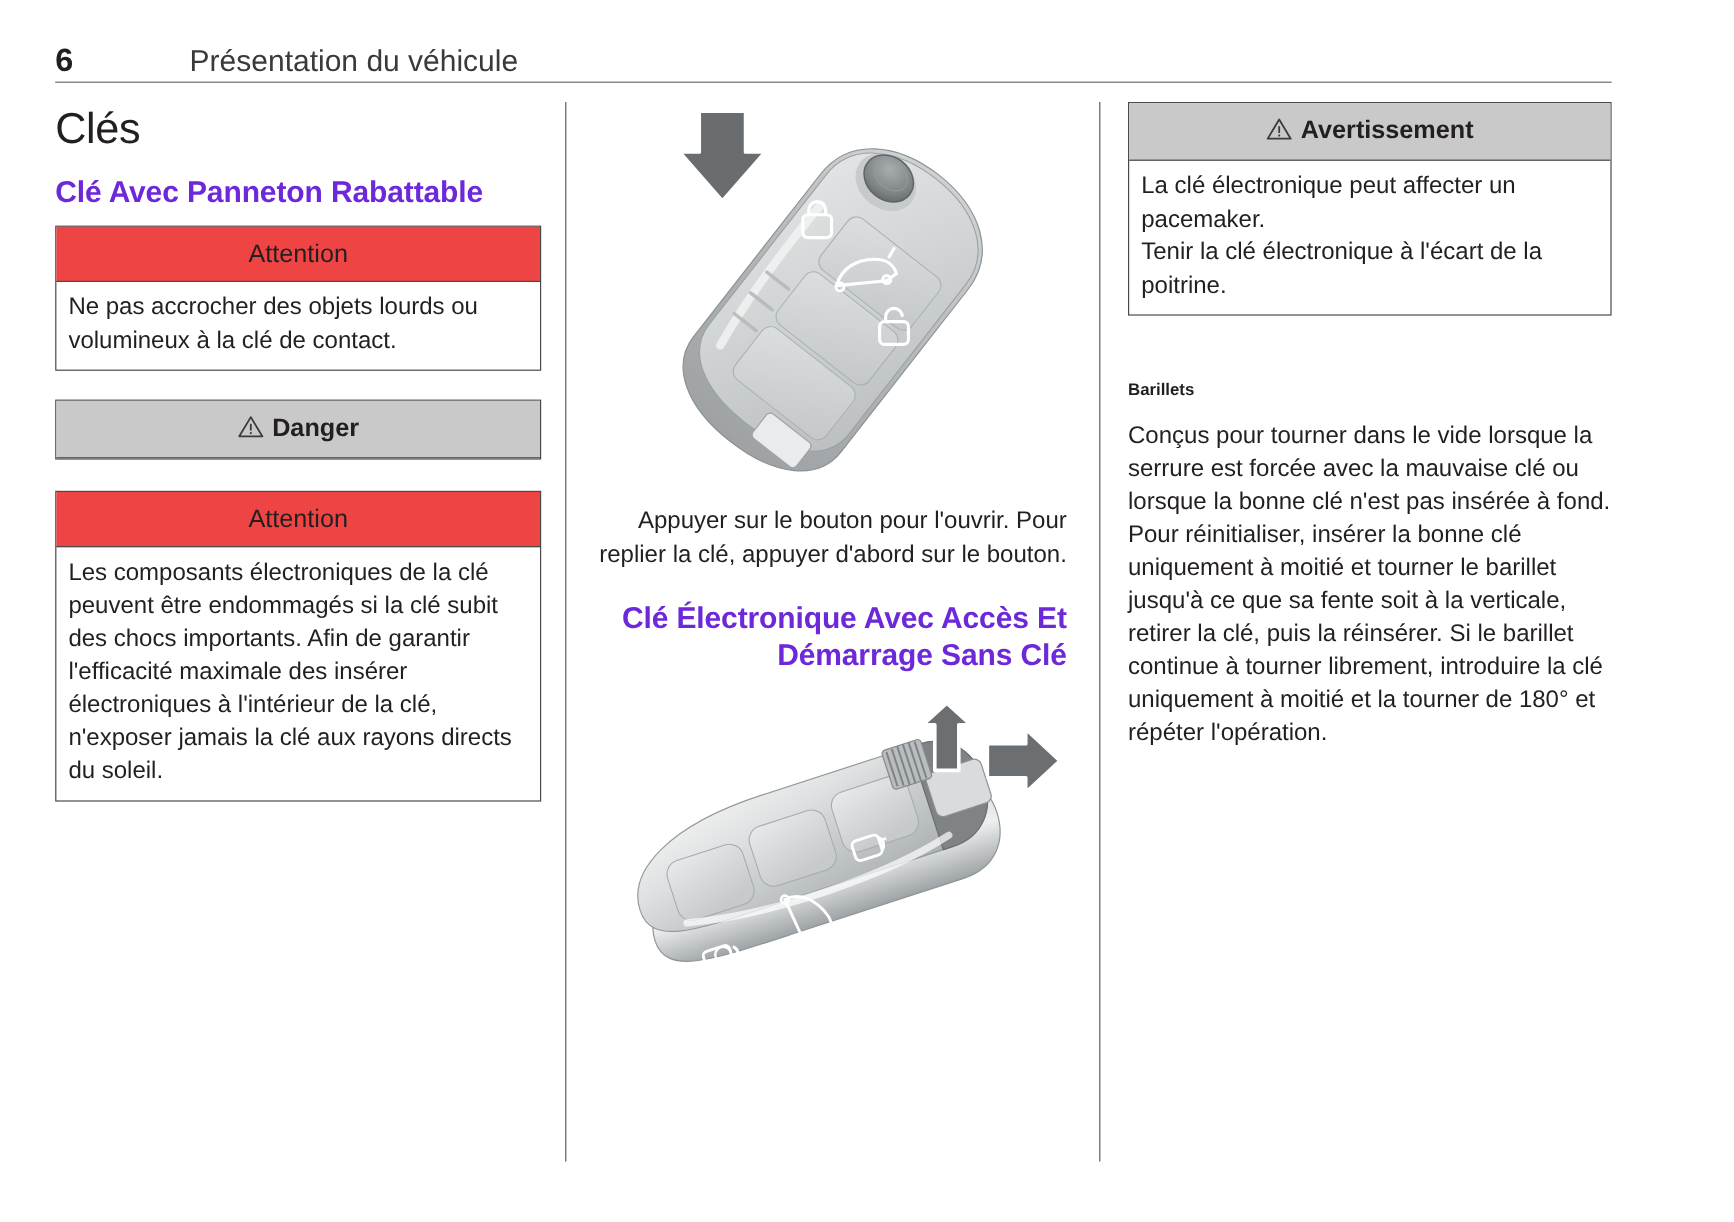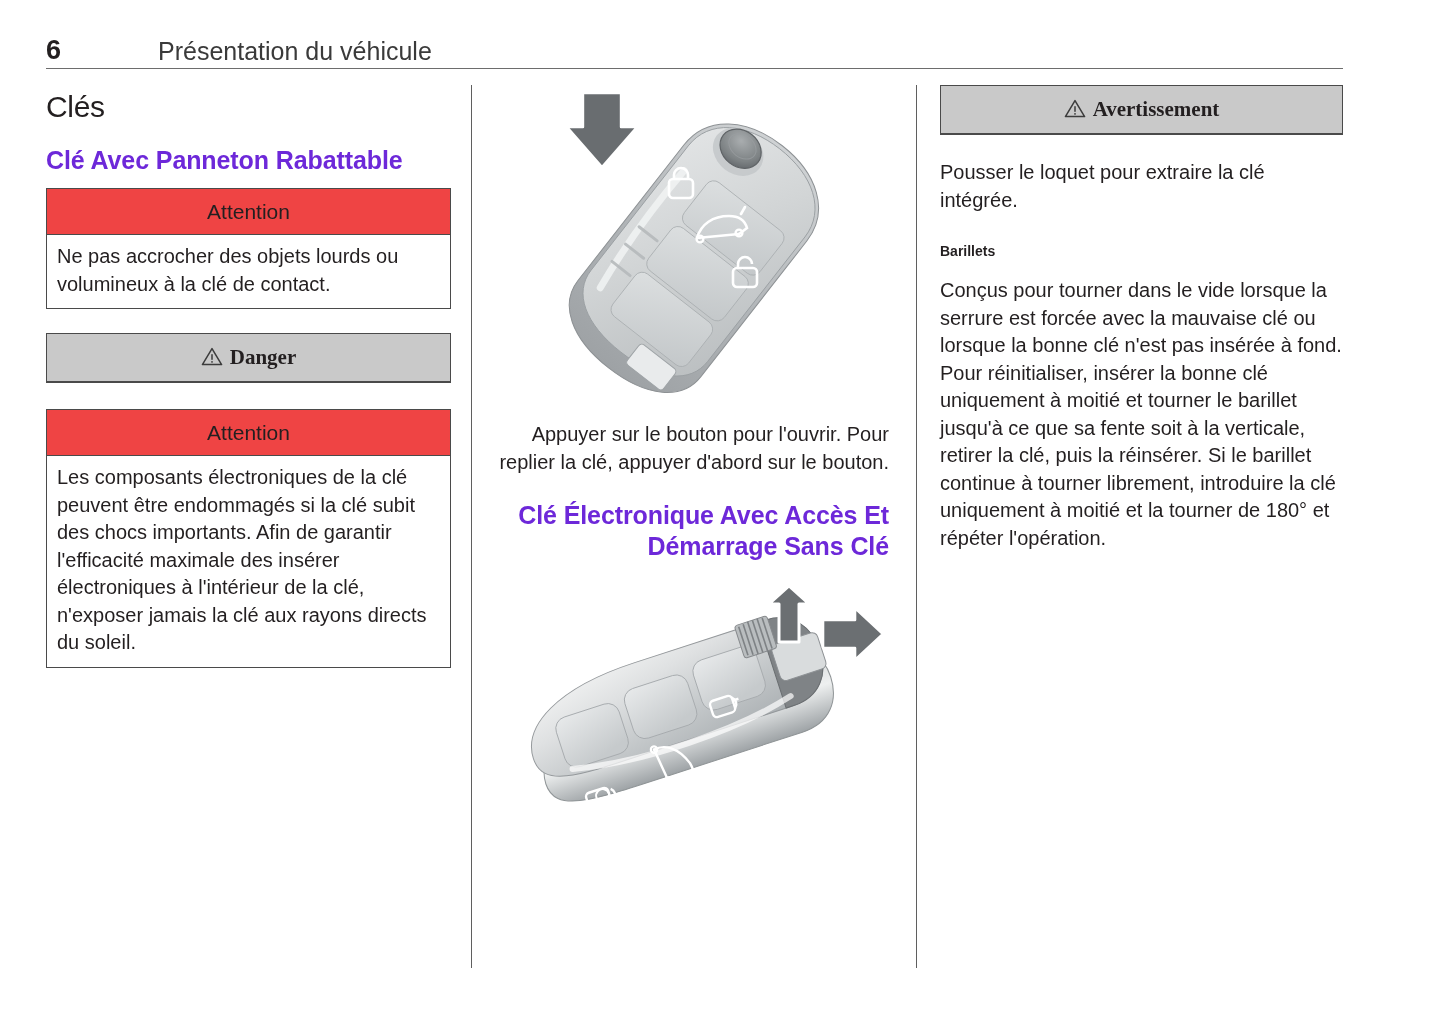--- a/index.html
+++ b/index.html
@@ -77,21 +77,21 @@
     top: 85px;
   }
   .col-left   { left: 46px;  width: 405px; }
   .col-middle { left: 497px; width: 392px; text-align: right; }
   .col-right  { left: 940px; width: 403px; }
 
   
   h1.chapter-title {
     margin: 0;
     padding: 0;
-    font-size: 30px;
+    font-size: 36px;
     font-weight: normal;
     line-height: 44px;
     color: #231f20;
     letter-spacing: -0.3px;
   }
   h2.section-title {
     margin: 0;
     padding: 0;
     font-size: 25px;
     font-weight: bold;
@@ -127,21 +127,20 @@
     font-size: 21px;
     line-height: 26px;
     padding: 10px 6px 9px 6px;
     color: #231f20;
     background: #ef4444;
     border-bottom: 1.4px solid #4a4a4a;
   }
   .notice-head.shaded {
     background: #c9c9c9;
     font-weight: bold;
-    font-family: Liberation Serif, serif;
   }
   .notice-head .warn-glyph {
     display: inline-block;
     vertical-align: -2px;
     margin-right: 7px;
   }
   .notice-body {
     padding: 8px 10px 10px 10px;
     font-size: 20px;
     line-height: 27.5px;
@@ -389,25 +388,28 @@
     <div class="notice">
       <div class="notice-head shaded">
         <span class="warn-glyph">
           <svg width="22" height="19" viewBox="0 0 22 19" aria-hidden="true">
             <path d="M11 1.6 L20.6 17.6 L1.4 17.6 Z" fill="none" stroke="#3c3c3c" stroke-width="1.5" stroke-linejoin="round"></path>
             <rect x="10.25" y="7.2" width="1.5" height="5.6" fill="#3c3c3c"></rect>
             <rect x="10.25" y="14.1" width="1.5" height="1.6" fill="#3c3c3c"></rect>
           </svg>
         </span><span>Avertissement</span>
       </div>
+      <div class="notice-body">
+        <div>La clé électronique peut affecter un pacemaker.</div>
+        <div>Tenir la clé électronique à l'écart de la poitrine.</div>
+      </div>
     </div>
 
     <div class="spacer-24"></div>
 
-    <p class="body-text">Pousser le loquet pour extraire la clé intégrée.</p>
 
     <div class="spacer-24"></div>
 
     <h3 class="sub-title">Barillets</h3>
 
     <div class="spacer-12"></div>
 
     <p class="body-text">Conçus pour tourner dans le vide lorsque la serrure est forcée avec la mauvaise clé ou lorsque la bonne clé n'est pas insérée à fond. Pour réinitialiser, insérer la bonne clé uniquement à moitié et tourner le barillet jusqu'à ce que sa fente soit à la verticale, retirer la clé, puis la réinsérer. Si le barillet continue à tourner librement, introduire la clé uniquement à moitié et la tourner de 180° et répéter l'opération.</p>
 
   </div>

